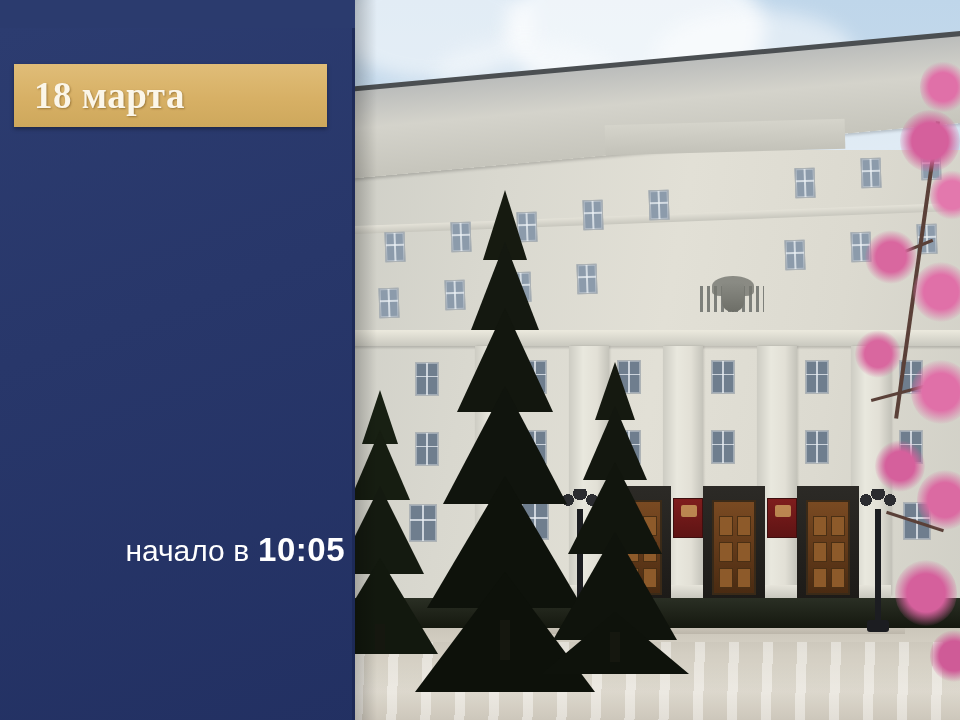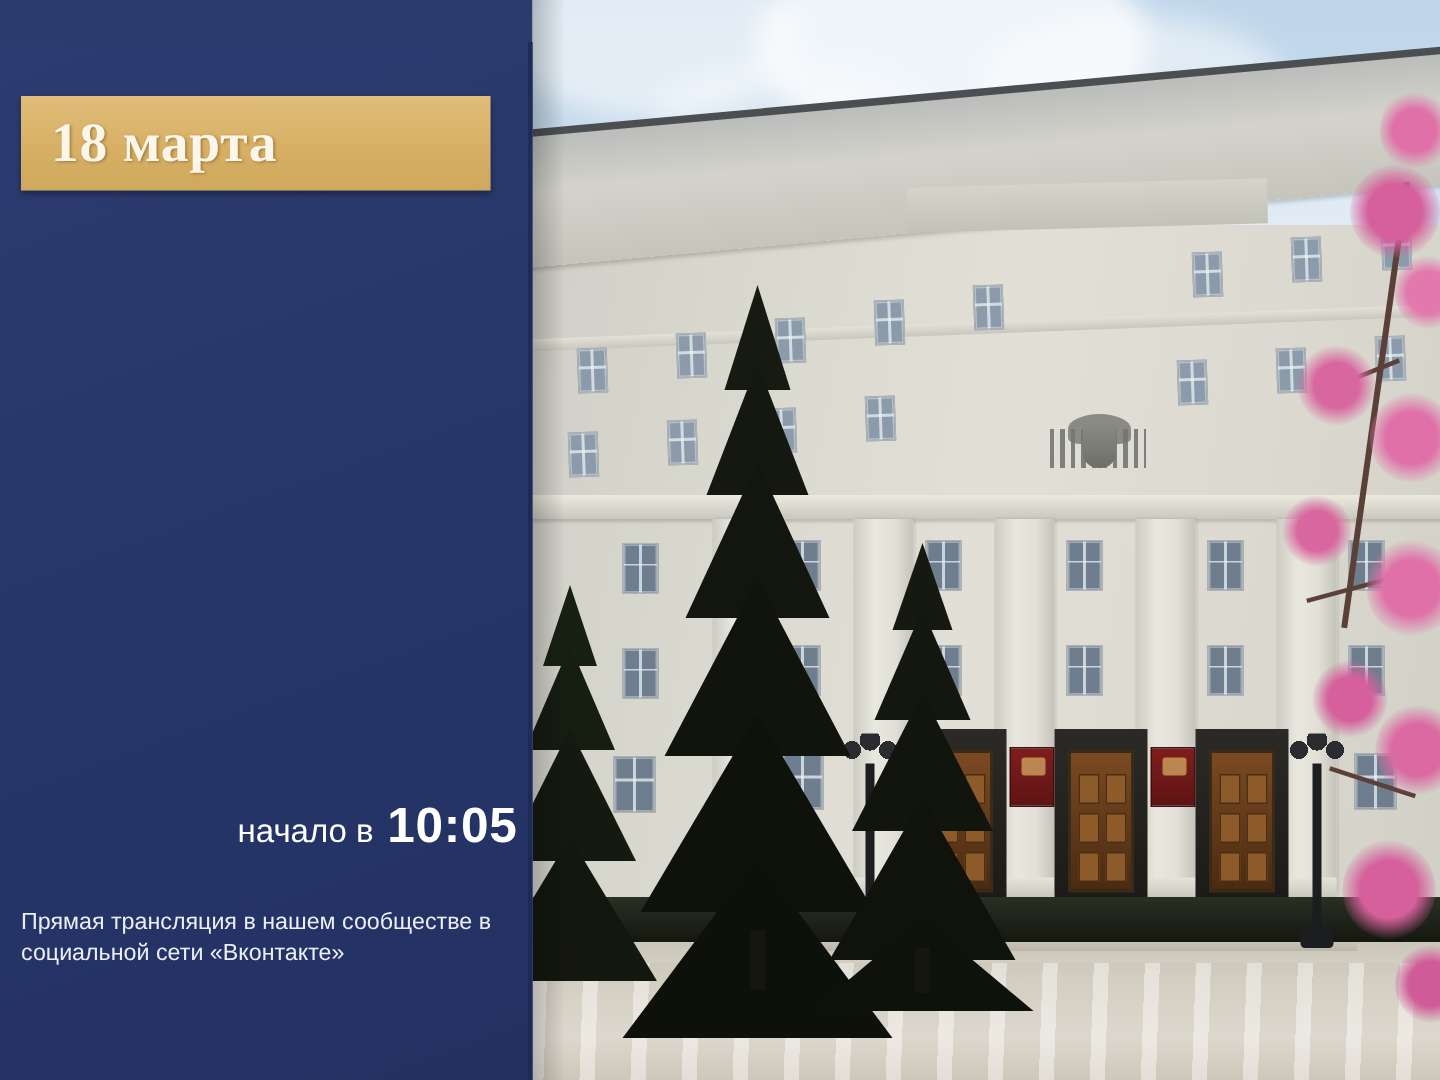--- a/index.html
+++ b/index.html
@@ -42,21 +42,21 @@
     position:absolute; left:14px; top:140px; width:330px;
     font-size:31px; line-height:41px; font-weight:bold; color:#ffffff;
     letter-spacing:-.2px;
     text-shadow:0 1px 2px rgba(0,0,0,.25);
   }
 
   .start-time {
     position:absolute; left:0; top:503px; width:345px;
     text-align:right; color:#ffffff; white-space:nowrap;
   }
-  .start-time .lbl { font-size:22px; font-weight:normal; }
+  .start-time .lbl { font-size:30px; font-weight:normal; }
   .start-time .val { font-size:33px; font-weight:bold; margin-left:9px; letter-spacing:.5px; }
 
   .broadcast {
     position:absolute; left:14px; top:577px; width:330px;
     font-size:15.5px; line-height:20.5px; color:#eceef6; font-weight:normal;
   }
 
   .vk-url {
     position:absolute; left:40px; top:659px;
     font-size:43px; font-weight:bold; color:#ffffff;
@@ -408,17 +408,16 @@
 
     <div class="date-banner">
       <span>18 марта</span>
     </div>
 
 
     <div class="start-time">
       <span class="lbl">начало в</span><span class="val">10:05</span>
     </div>
 
-    <div class="broadcast">Прямая трансляция в нашем сообществе в социальной сети «Вконтакте»</div>
 
   </div>
 
 </div>
 
 </body></html>

